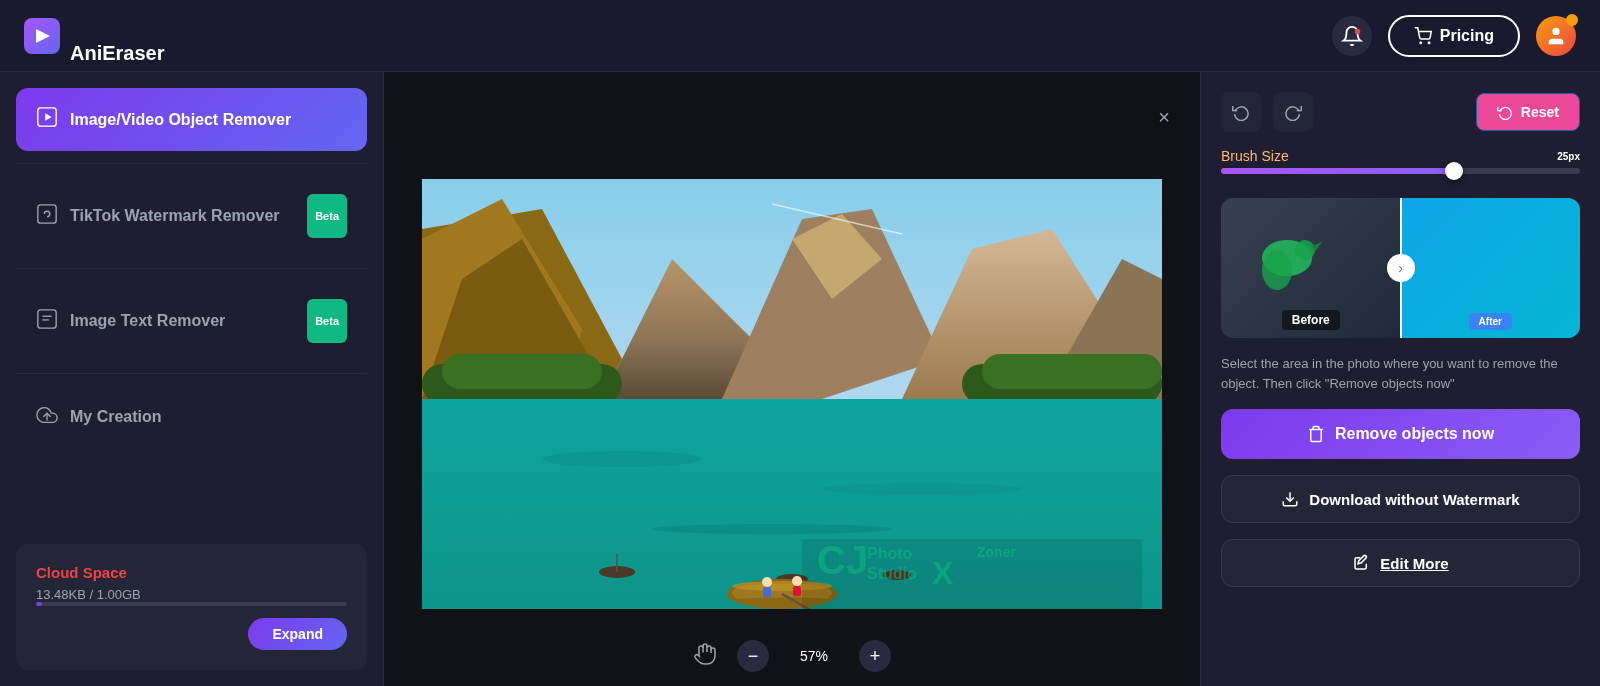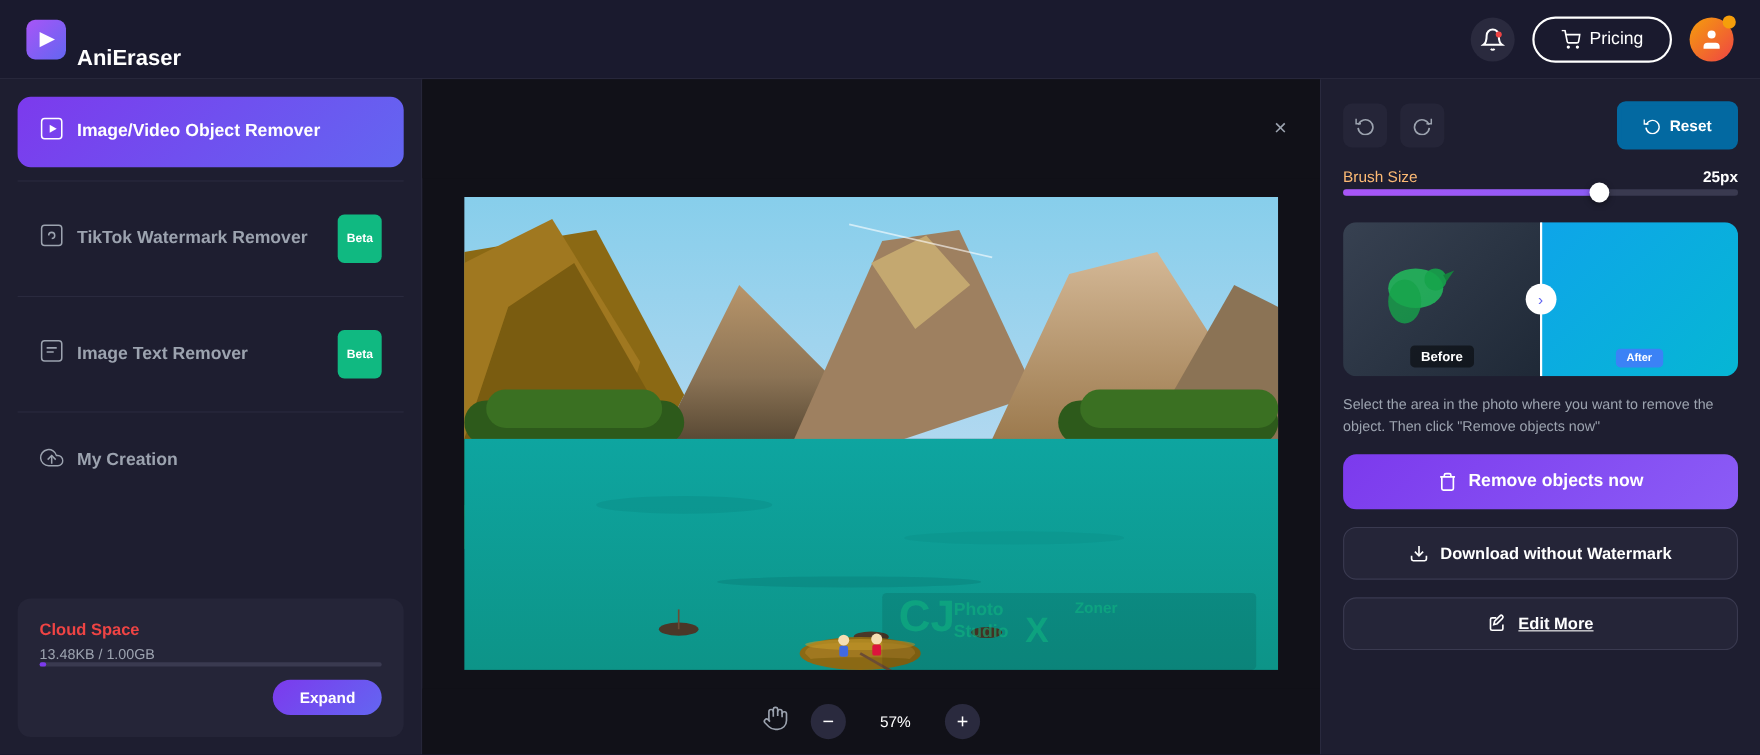--- a/index.html
+++ b/index.html
@@ -67,21 +67,21 @@
     .pricing-btn {
       display: flex;
       align-items: center;
       gap: 8px;
       padding: 10px 24px;
       background: transparent;
       border: 2px solid #fff;
       border-radius: 24px;
       color: #fff;
       font-size: 16px;
-      font-weight: 400;
+      font-weight: 700;
       cursor: pointer;
     }
     .avatar {
       width: 40px;
       height: 40px;
       border-radius: 50%;
       background: linear-gradient(135deg, #f59e0b, #ef4444);
       display: flex;
       align-items: center;
       justify-content: center;
@@ -309,39 +309,39 @@
       display: flex;
       align-items: center;
       justify-content: center;
     }
     .reset-btn {
       margin-left: auto;
       display: flex;
       align-items: center;
       gap: 8px;
       padding: 10px 20px;
-      background: #0369a1;
-      border: 4px solid #0369a1;
+      background: #ec4899;
+      border: 1px solid #0369a1;
       border-radius: 8px;
       color: #fff;
       font-size: 14px;
       font-weight: 600;
       cursor: pointer;
     }
     .brush-size-row {
       display: flex;
       align-items: center;
       justify-content: space-between;
     }
     .brush-size-label {
       font-size: 14px;
       color: #fdba74;
     }
     .brush-size-value {
-      font-size: 14px;
+      font-size: 10px;
       color: #fff;
       font-weight: 600;
     }
     .slider-container {
       position: relative;
       height: 6px;
       background: #3a3a50;
       border-radius: 3px;
       margin: 4px 0 8px;
     }

